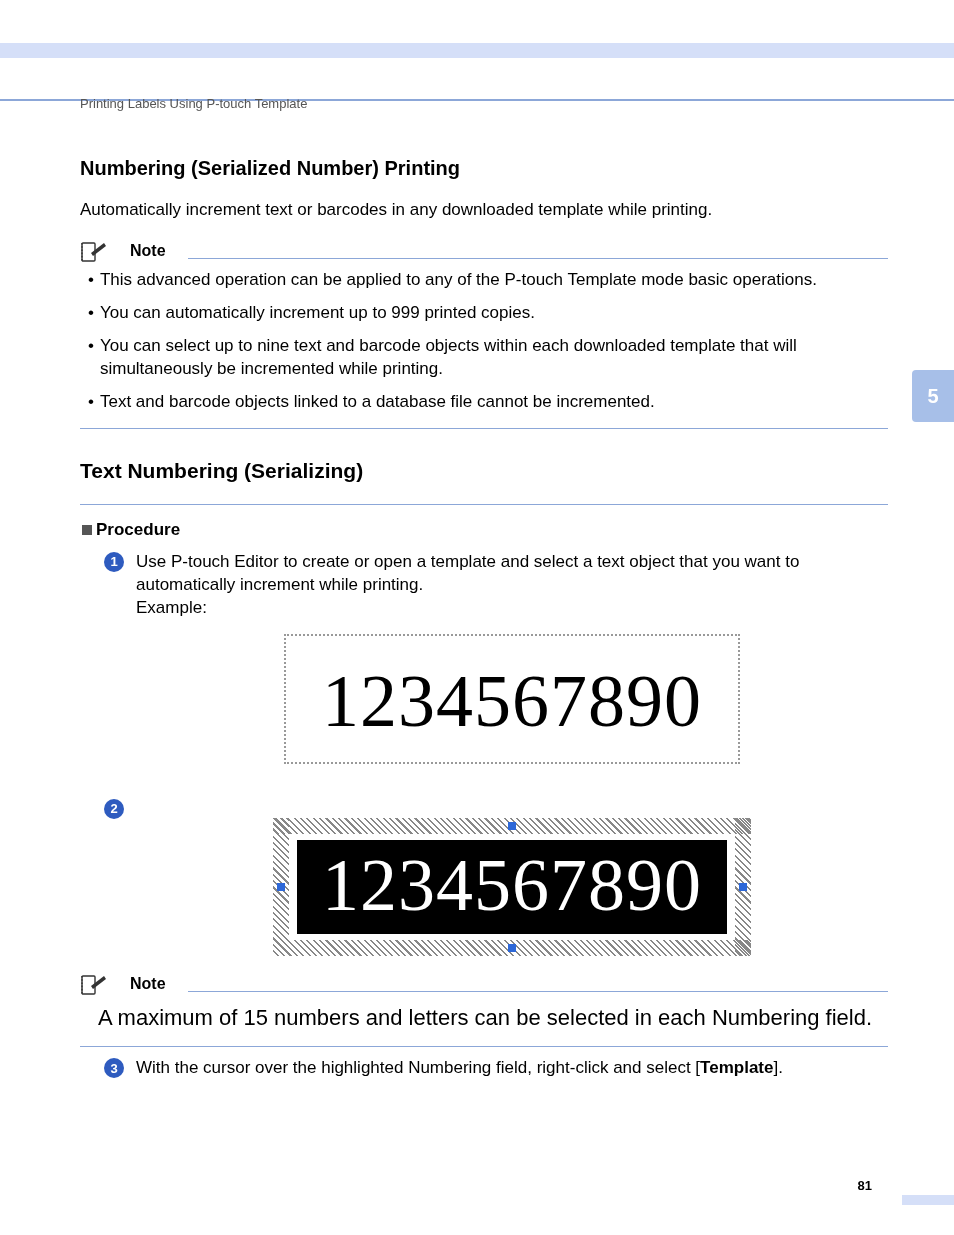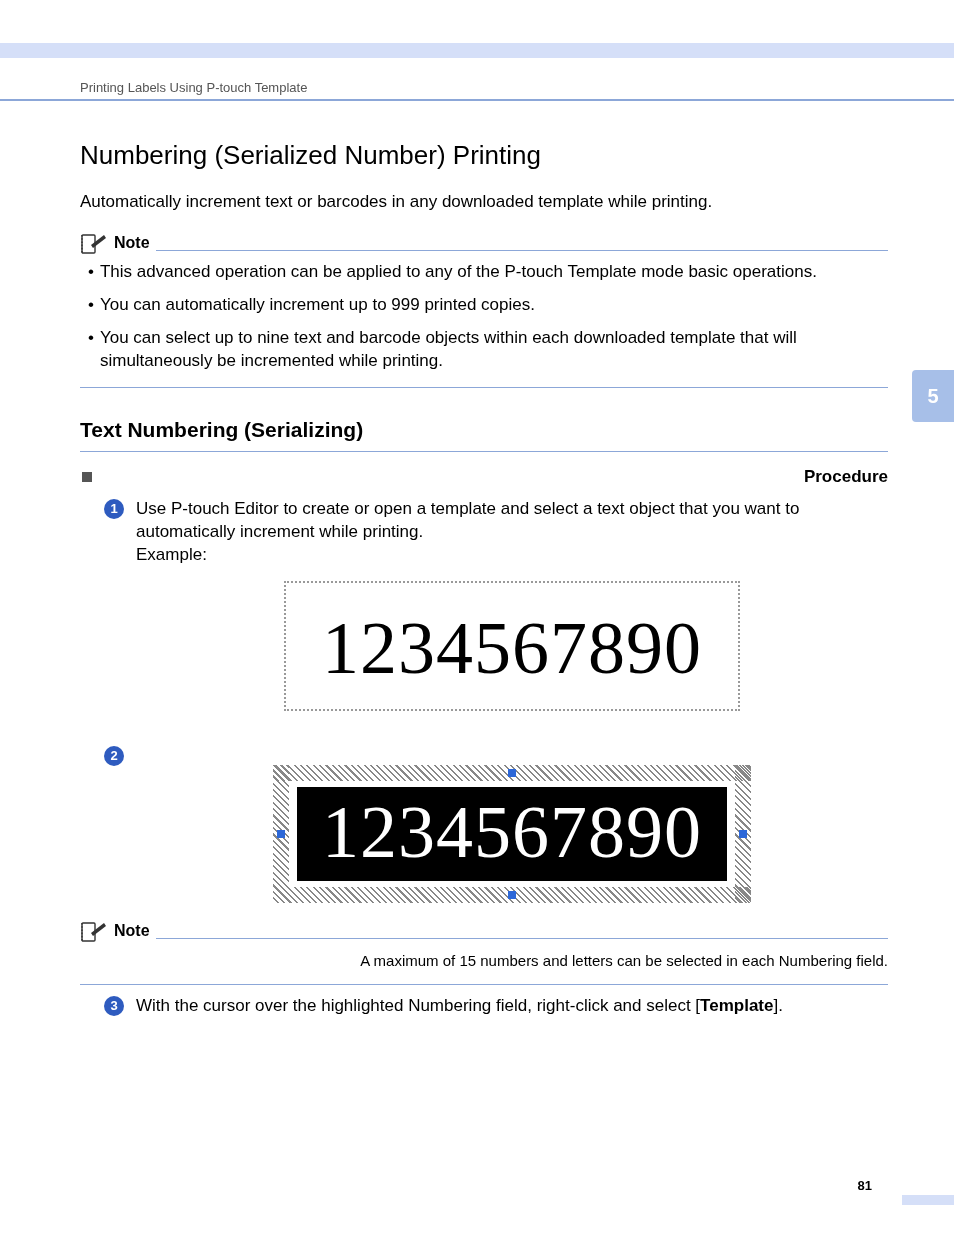--- a/index.html
+++ b/index.html
@@ -38,38 +38,39 @@
   .content {
     position: absolute;
     left: 80px;
     right: 66px;
     top: 80px;
   }
   .crumb {
     color: #555;
     font-size: 13px;
     margin-bottom: 42px;
+    margin-top: 16px;
   }
   h1 {
-    font-size: 26px;
-    font-weight: normal;
+    font-size: 20px;
+    font-weight: bold;
     margin: 0 0 18px 0;
   }
   .intro {
     font-size: 17px;
     margin-bottom: 20px;
     margin-top: 7px;
   }
   .note-block {
     margin: 10px 0;
   }
   .note-head {
     display: flex;
     align-items: flex-end;
-    gap: 6px;
+    gap: 22px;
   }
   .note-icon {
     width: 28px;
     height: 22px;
     flex: none;
   }
   .note-label {
     font-weight: bold;
     font-size: 16px;
     padding-bottom: 1px;
@@ -97,30 +98,29 @@
   }
   ul.note-list li::before {
     content: "•";
     flex: none;
   }
   h2 {
     font-size: 21px;
     font-weight: bold;
     margin: 28px 0 4px 0;
     border-bottom: 1px solid var(--rule);
-    padding-bottom: 8px;
+    padding-bottom: 20px;
   }
   .proc-head {
     display: flex;
     align-items: center;
     gap: 4px;
     font-weight: bold;
     font-size: 17px;
     margin: 14px 0 10px 2px;
-    justify-content: space-between;
   }
   .proc-square {
     width: 10px;
     height: 10px;
     background: #555;
   }
   .step {
     display: flex;
     gap: 12px;
     margin: 6px 0 14px 24px;
@@ -188,22 +188,21 @@
   }
   .sel-text {
     font-family: "Times New Roman", Times, serif;
     font-size: 74px;
     color: #fff;
     letter-spacing: 1px;
     line-height: 1;
   }
   .note-body {
     margin: 8px 0 0 18px;
-    font-size: 15px;
-    text-align: right;
+    font-size: 22px;
   }
   .side-tab {
     position: absolute;
     right: 0;
     top: 370px;
     width: 42px;
     height: 52px;
     background: var(--tab);
     color: #fff;
     font-weight: bold;
@@ -261,20 +260,23 @@
       </div>
       <ul class="note-list">
         <li>
             <span>This advanced operation can be applied to any of the P-touch Template mode basic operations.</span>
           </li>
         <li>
             <span>You can automatically increment up to 999 printed copies.</span>
           </li>
         <li>
             <span>You can select up to nine text and barcode objects within each downloaded template that will simultaneously be incremented while printing.</span>
+          </li>
+        <li>
+            <span>Text and barcode objects linked to a database file cannot be incremented.</span>
           </li>
       </ul>
       <div class="note-end"></div>
     </div>
 
     <h2>Text Numbering (Serializing)</h2>
 
     <div class="proc-head">
       <span class="proc-square"></span>
       <span>Procedure</span>

